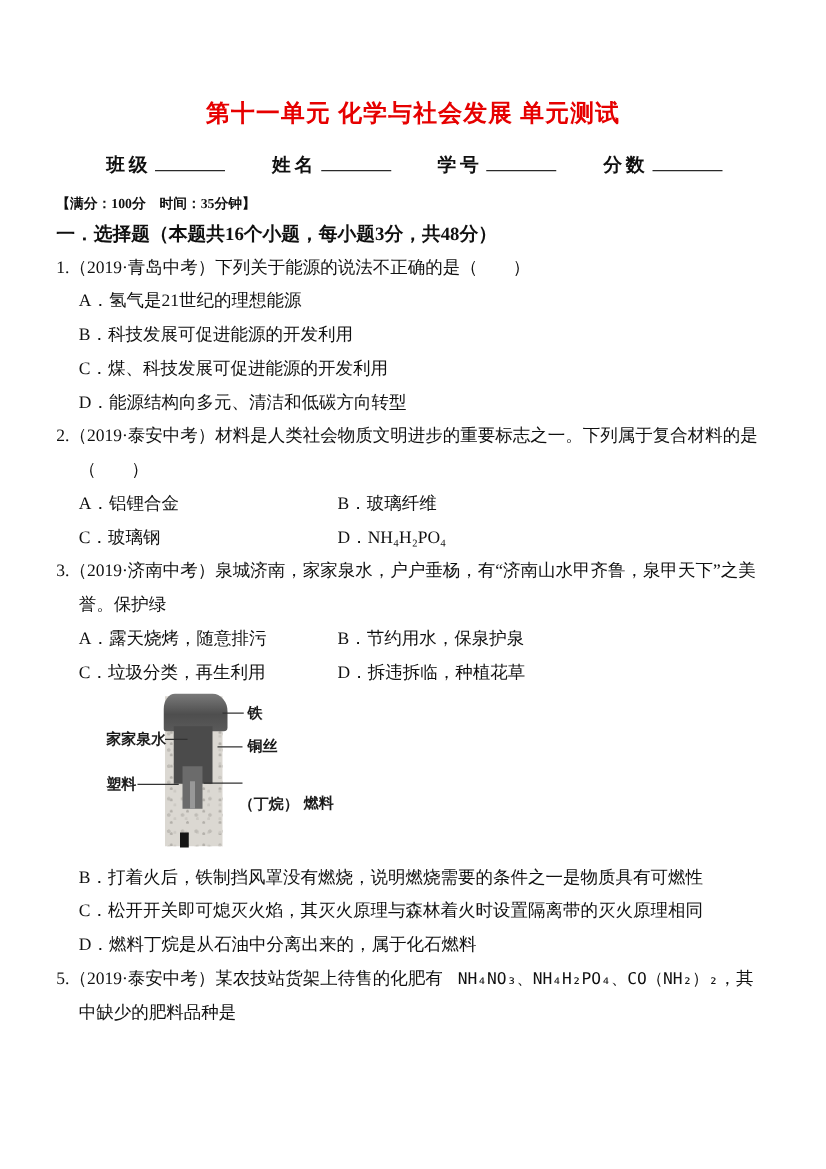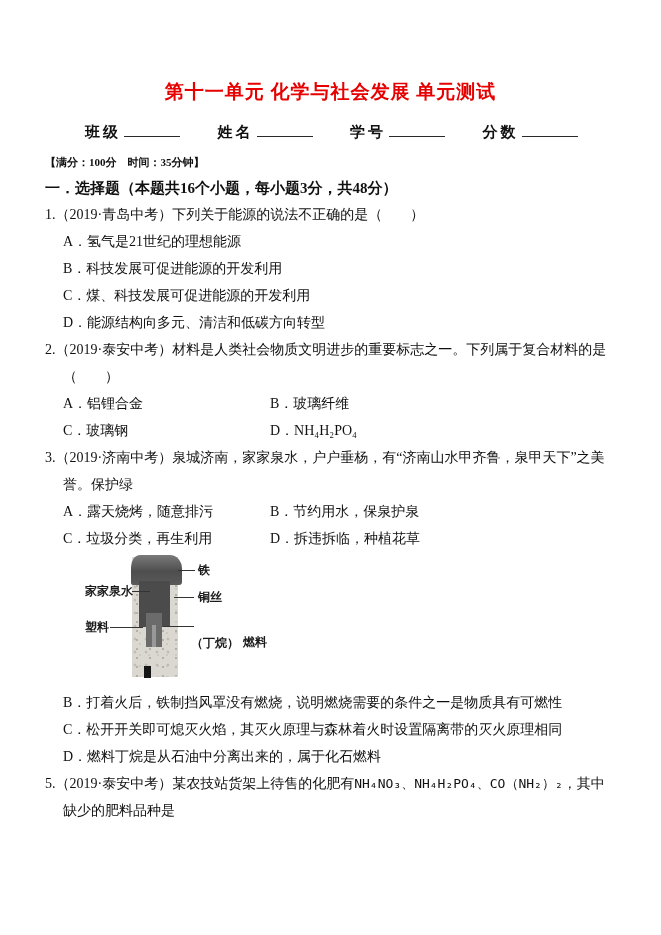--- a/index.html
+++ b/index.html
@@ -51,21 +51,21 @@
     margin-top:5px;
     font-weight:700;
     font-size:15px;
     line-height:26px;
   }
   .stem{line-height:27px;padding-left:18px;text-indent:-18px;}
   .stem-cont{line-height:27px;padding-left:18px;}
   .opt{line-height:27px;padding-left:18px;}
   .opt-row{line-height:27px;padding-left:18px;}
   .opt-col1{display:inline-block;width:207px;}
-  .formula{font-family:"DejaVu Sans Mono","Liberation Mono",monospace;font-size:13px;}
+  .formula{font-family:"DejaVu Sans Mono","Liberation Mono",monospace;font-size:13px;margin-left:12px;}
   
   .figure{position:relative;height:126px;margin:3px 0 8px 0;}
   .lighter-body{
     position:absolute;left:87px;top:2px;width:46px;height:120px;
     background-color:#dbd8d2;
     background-image:
       radial-gradient(circle at 3px 4px,  #bfbcb6 1.2px, transparent 1.7px),
       radial-gradient(circle at 8px 10px, #ccc9c3 1px,   transparent 1.5px),
       radial-gradient(circle at 5px 2px,  #b3b0aa 0.9px, transparent 1.3px);
     background-size:11px 13px, 9px 11px, 13px 9px;

